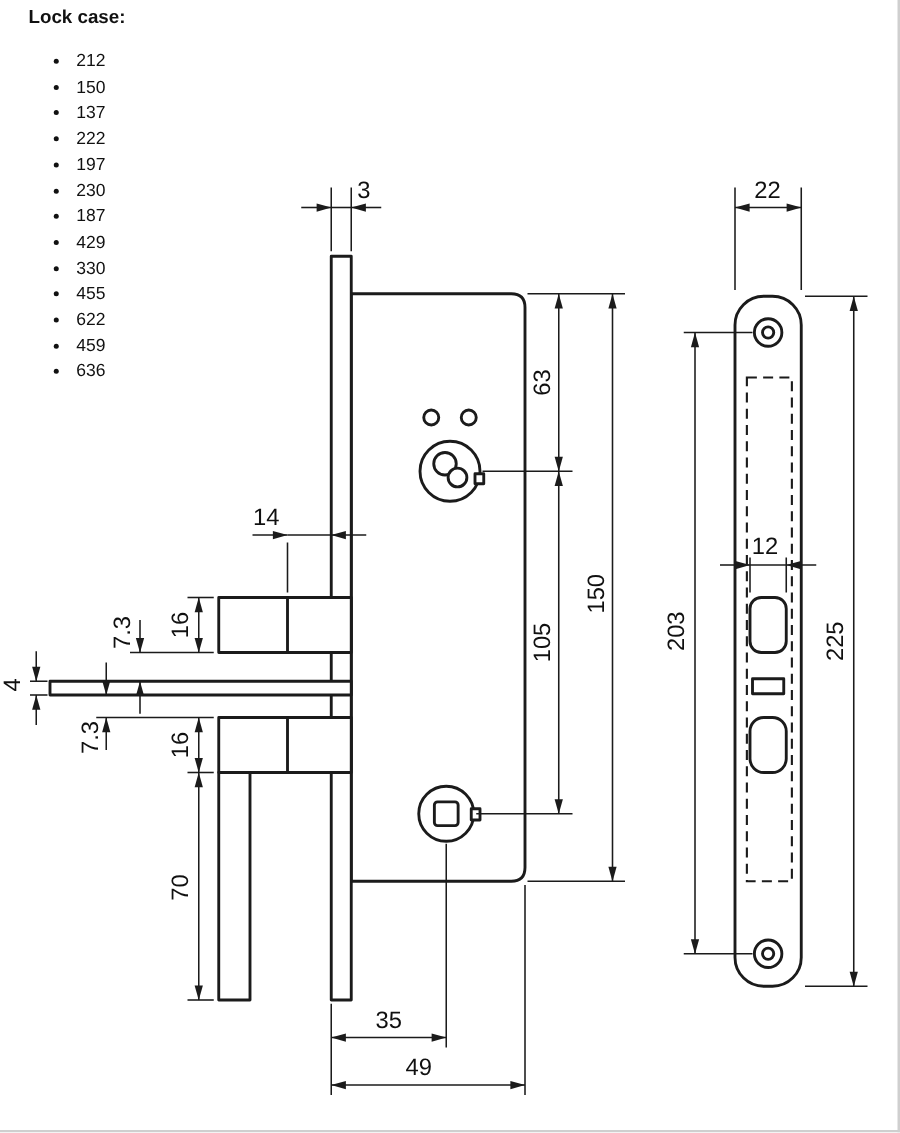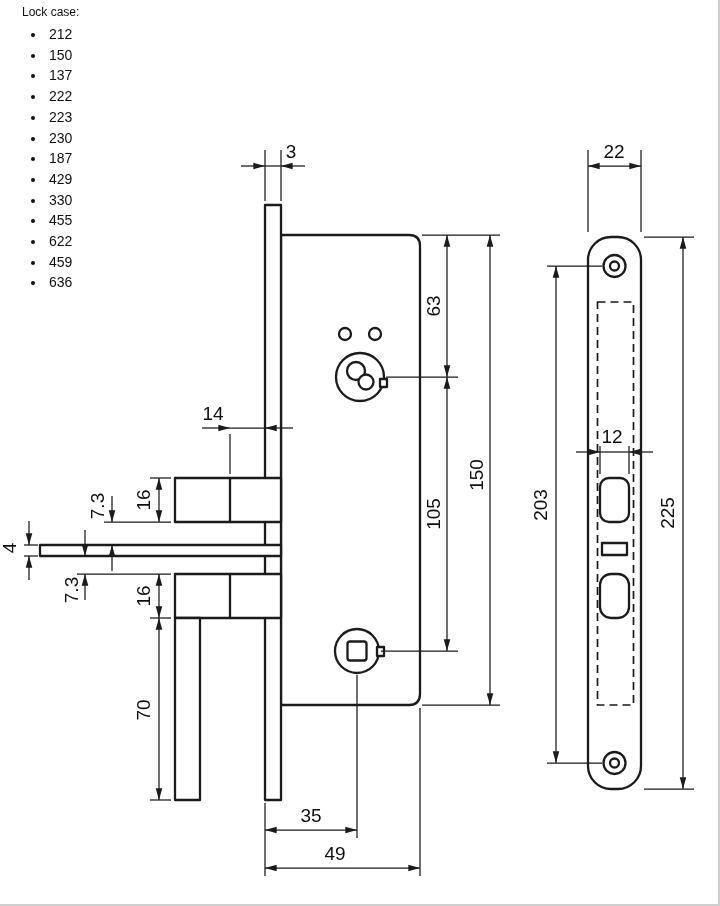--- a/index.html
+++ b/index.html
@@ -3,43 +3,43 @@
 <meta charset="utf-8">
 <style>
   html,body { margin:0; padding:0; background:#fff; }
   .page {
     position:relative; width:720px; height:906px; background:#ffffff;
     font-family:"Liberation Sans", sans-serif; box-sizing:border-box;
     border-right:2px solid #cfcfcf; border-bottom:2px solid #cfcfcf;
     overflow:hidden;
   }
   .lock-list { position:absolute; top:5px; left:22px; color:#111; }
-  .lock-list-title { font-weight:normal; font-size:12px; margin:0 0 5px 0;text-align:right; }
-  .lock-list ul { margin:4px; padding:0 0 0 20px; list-style:disc; }
+  .lock-list-title { font-weight:bold; font-size:15px; margin:0 0 5px 0;text-align:right; }
+  .lock-list ul { margin:16px; padding:0 0 0 20px; list-style:disc; }
   .lock-list li { font-size:14px; line-height:20.7px; padding-left:3px; }
   svg.drawing { position:absolute; left:0; top:0; }
   .o   { fill:#ffffff; stroke:#1b1b1b; stroke-width:2.3; stroke-linejoin:round; }
   .ln  { fill:none; stroke:#1b1b1b; stroke-width:2.3; }
   .d   { fill:none; stroke:#1b1b1b; stroke-width:1.25; }
   .hid { fill:none; stroke:#1b1b1b; stroke-width:1.7; stroke-dasharray:8 5; }
   text.t { font-family:"Liberation Sans", sans-serif; font-size:19px; fill:#101010; }
 </style>
 </head>
 <body>
 
 <div class="page">
 
   <div class="lock-list">
     <div class="lock-list-title">Lock case:</div>
     <ul>
       <li>212</li>
       <li>150</li>
       <li>137</li>
       <li>222</li>
-      <li>223</li>
+      <li>197</li>
       <li>230</li>
       <li>187</li>
       <li>429</li>
       <li>330</li>
       <li>455</li>
       <li>622</li>
       <li>459</li>
       <li>636</li>
     </ul>
   </div>

